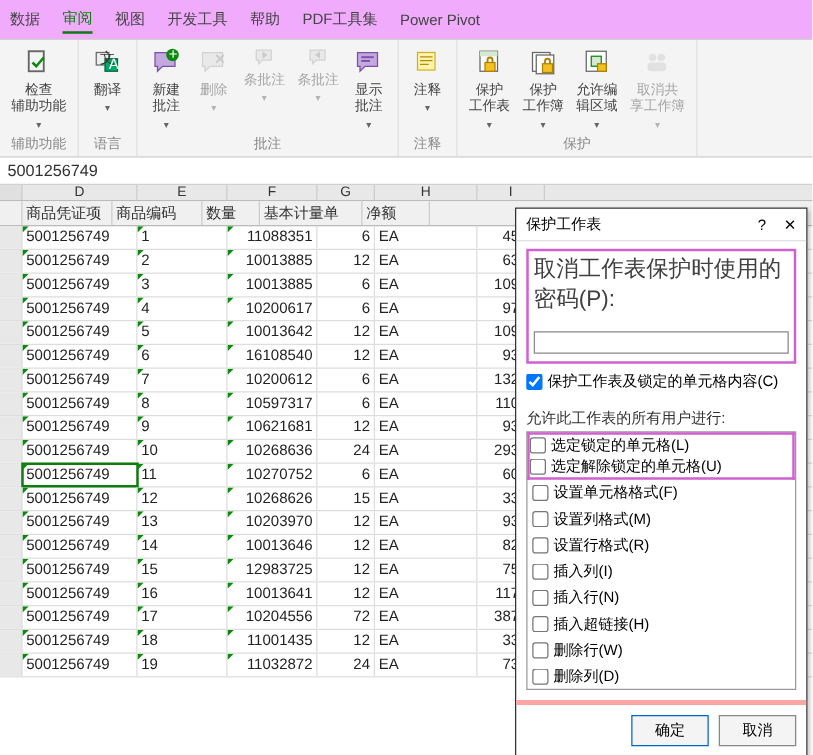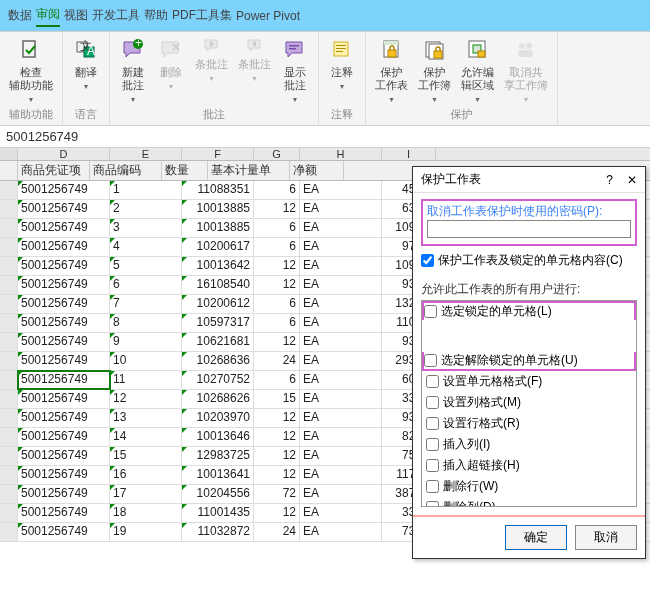--- a/index.html
+++ b/index.html
@@ -1,17 +1,17 @@
 <!DOCTYPE html>
 <html><head>
 <meta charset="utf-8">
 <style>
 *{box-sizing:border-box;margin:0;padding:0;font-family:"Microsoft YaHei","Segoe UI",Arial,sans-serif;font-size:12px}
 body{background:#fff;width:650px;height:604px;overflow:hidden;position:relative}
-.tabs{display:flex;gap:4px;padding:4px 8px;border-bottom:1px solid #d0d0d0;background:#7dd3fc;align-items:center}
+.tabs{display:flex;gap:18px;padding:4px 8px;border-bottom:1px solid #d0d0d0;background:#f0abfc;align-items:center}
 .tab{color:#444;padding:2px 0;cursor:pointer}
 .tab.active{color:#0f7b0f;border-bottom:2px solid #0f7b0f;font-weight:500}
 .ribbon{display:flex;background:#f4f4f4;border-bottom:1px solid #d0d0d0}
 .rgrp{display:flex;flex-direction:column;border-right:1px solid #e0e0e0;padding:3px 6px 0}
 .rbtns{display:flex;gap:4px;flex:1;align-items:flex-start}
 .rbtn{display:flex;flex-direction:column;align-items:center;gap:3px;padding:2px 3px;cursor:pointer;min-width:34px}
 .rbtn .ic{width:26px;height:26px;display:flex;align-items:center;justify-content:center}
 .rbtn .lbl{font-size:11px;color:#444;text-align:center;line-height:1.2;white-space:nowrap}
 .rbtn.small .ic{width:18px;height:18px}
 .rbtn.small{min-width:28px}
@@ -32,33 +32,33 @@
 .drow .dc.num{text-align:right}
 .tri{position:absolute;left:0;top:0;width:0;height:0;border-left:5px solid #0a8a0a;border-bottom:5px solid transparent}
 .selcell{outline:2px solid #107c10;outline-offset:-1px}
 .wD{width:92px}.wE{width:72px}.wF{width:72px}.wG{width:46px}.wH{width:82px}.wI{width:54px}
 .dlg{position:absolute;right:4px;top:166px;width:234px;background:#fff;border:1px solid #333;box-shadow:2px 2px 4px rgba(0,0,0,0.25)}
 .dlg-t{display:flex;justify-content:space-between;align-items:center;padding:4px 8px;border-bottom:1px solid #e0e0e0;font-size:12px}
 .dlg-t .tbtns{display:flex;gap:14px}
 .dlg-t .tb{cursor:pointer;font-family:Arial}
 .dlg-b{padding:6px 8px 8px}
 .pbox{border:2px solid #d060d0;padding:2px 4px 6px;margin-bottom:6px}
-.pbox .plbl{font-size:12px;color:#3b82f6;margin-bottom:0}
+.pbox .plbl{font-size:18px;color:#404040;margin-bottom:14px}
 .pbox input{width:100%;border:1px solid #888;padding:1px 2px;height:18px}
 .cbrow{display:flex;align-items:center;gap:4px;margin:3px 0;font-size:12px}
 .cbrow input{width:13px;height:13px}
 .glbl{font-size:12px;color:#333;margin:12px 0 2px}
 .optbox{border:1px solid #999;height:207px;overflow-y:auto;position:relative}
 .optbox::-webkit-scrollbar{width:16px}
 .optbox::-webkit-scrollbar-track{background:#f0f0f0;border-left:1px solid #ccc}
 .optbox::-webkit-scrollbar-thumb{background:#c8c8c8;border:1px solid #aaa}
 .opt{display:flex;align-items:center;gap:4px;padding:2px 4px;font-size:12px}
 .opt input{width:13px;height:13px}
 .obox2{border:2px solid #d060d0;padding:0}
-.dlg-f{display:flex;justify-content:flex-end;gap:8px;padding:8px;border-top:2px solid #fca5a5}
+.dlg-f{display:flex;justify-content:flex-end;gap:8px;padding:8px;border-top:4px solid #fca5a5}
 .dlg-f button{padding:3px 18px;border:1px solid #888;background:#f4f4f4;cursor:pointer;font-size:12px}
 .dlg-f button.pri{border:1px solid #0067c0}
 </style>
 </head>
 <body>
 
 <div class="tabs" id="tabs">
     <span class="tab">数据</span>
     <span class="tab active">审阅</span>
     <span class="tab">视图</span>
@@ -438,39 +438,43 @@
     <div class="cbrow">
       <input type="checkbox" checked="" style="">
       <span>保护工作表及锁定的单元格内容(C)</span>
     </div>
     <div class="glbl">允许此工作表的所有用户进行:</div>
     <div class="optbox" id="opts">
         <div class="opt obox2" style="border-bottom: none;">
           <input type="checkbox" style="">
           <span>选定锁定的单元格(L)</span>
         </div>
-        <div class="opt obox2" style="border-top: none; margin-top: 32px;">
+        <div class="opt obox2" style="border-top: none;">
           <input type="checkbox" style="">
           <span>选定解除锁定的单元格(U)</span>
         </div>
         <div class="opt">
           <input type="checkbox" style="">
           <span>设置单元格格式(F)</span>
         </div>
         <div class="opt">
           <input type="checkbox" style="">
           <span>设置列格式(M)</span>
         </div>
         <div class="opt">
           <input type="checkbox" style="">
           <span>设置行格式(R)</span>
         </div>
         <div class="opt">
           <input type="checkbox" style="">
           <span>插入列(I)</span>
+        </div>
+        <div class="opt">
+          <input type="checkbox" style="">
+          <span>插入行(N)</span>
         </div>
         <div class="opt">
           <input type="checkbox" style="">
           <span>插入超链接(H)</span>
         </div>
         <div class="opt">
           <input type="checkbox" style="">
           <span>删除行(W)</span>
         </div>
         <div class="opt">

